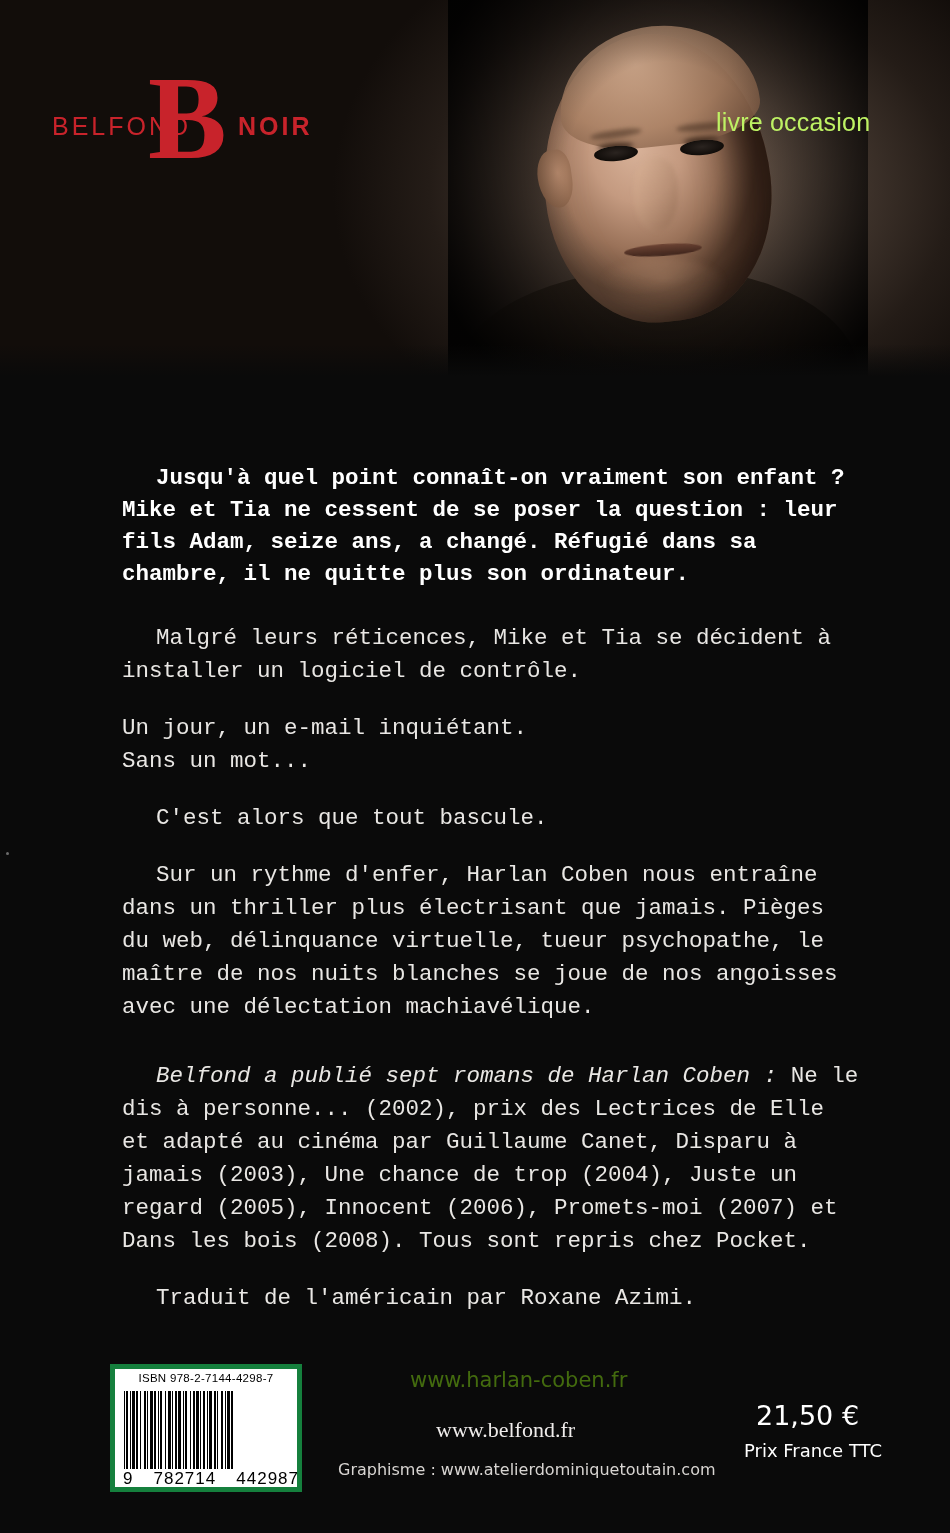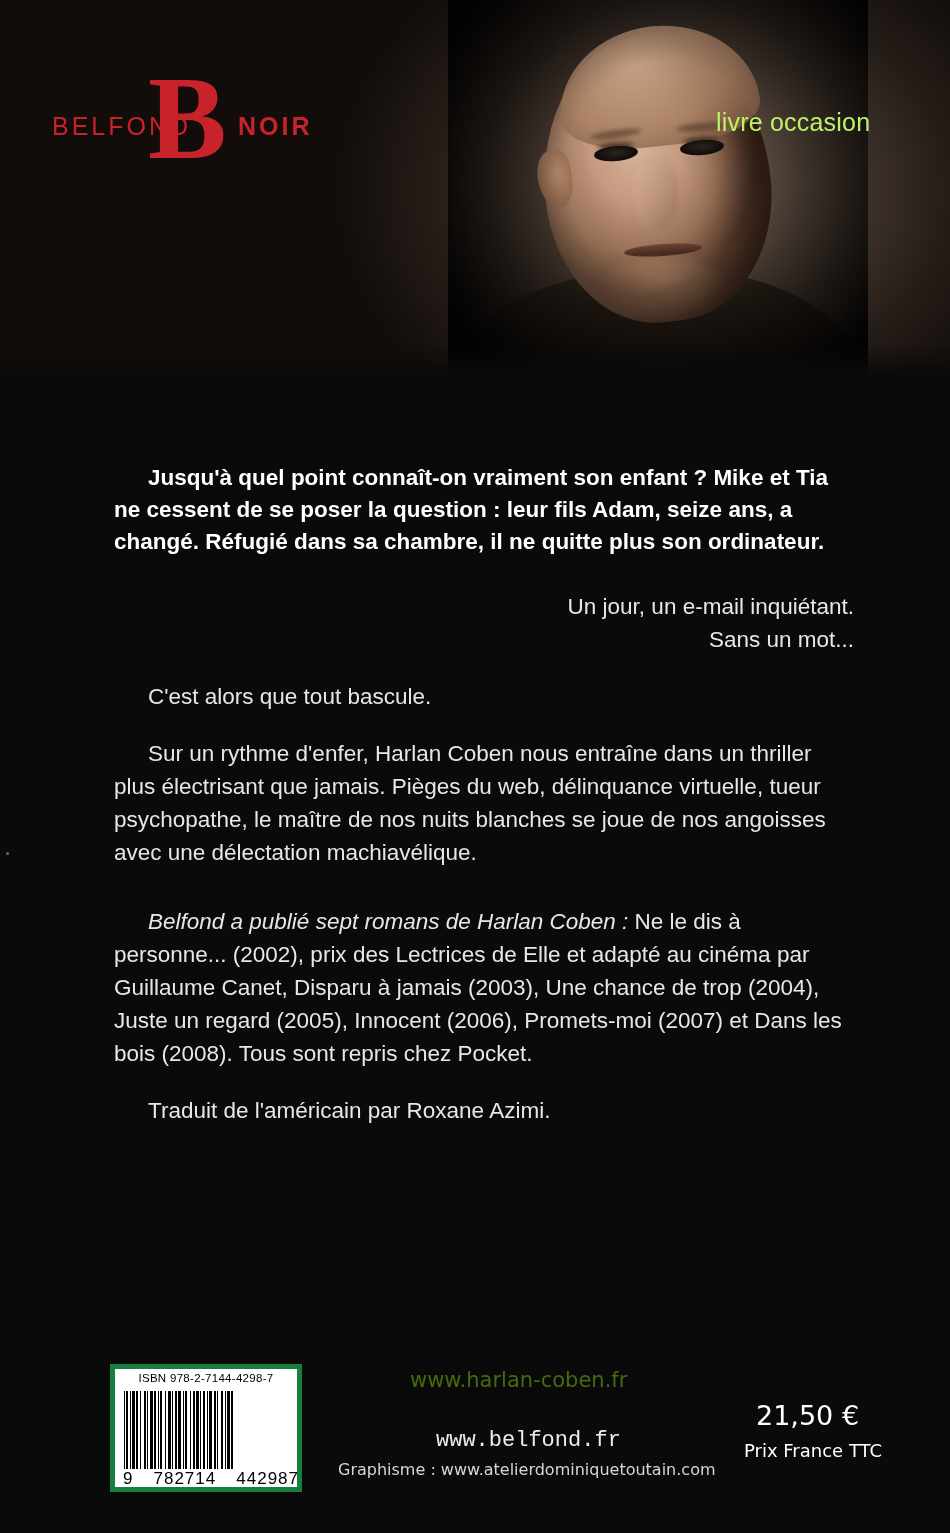--- a/index.html
+++ b/index.html
@@ -166,37 +166,37 @@
     left: 716px; top: 108px;
     color: #bef264;
     font-family: "Liberation Sans", sans-serif;
     font-size: 25px;
     letter-spacing: .2px;
   }
 
   
   .blurb {
     position: absolute;
-    left: 114px; top: 462px;
+    left: 122px; top: 462px;
     width: 740px;
     color: #e9e7e4;
-    font-family: Liberation Sans, sans-serif;
+    font-family: Liberation Mono, monospace;
     font-size: 22.5px;
     line-height: 33px;
   }
   .blurb p { margin: 0 0 24px 0; text-indent: 34px; }
   .blurb p.lead {
     font-weight: bold;
     font-size: 22.5px;
     line-height: 32px;
     color: #ffffff;
     margin-bottom: 32px;
   }
   .blurb p.tight { margin-bottom: 24px; text-indent: 34px; }
-  .blurb p.lines { text-indent: 0; margin-bottom: 24px; text-align: right; }
+  .blurb p.lines { text-indent: 0; margin-bottom: 24px; }
   .blurb .pocket { margin-top: 36px; }
   .blurb i { font-style: italic; }
 
   
   .barcode-box {
     position: absolute;
     left: 110px; top: 1364px;
     width: 192px; height: 128px;
     background: #fff;
     border: 5px solid #15803d;
@@ -242,23 +242,22 @@
     left: 410px; top: 1368px;
     color: #4d7c0f;
     font-family: "DejaVu Sans", sans-serif;
     font-size: 21px;
     opacity: .85;
   }
   .site-belfond {
     position: absolute;
     left: 436px; top: 1417px;
     color: #efeceb;
-    font-family: Liberation Mono, monospace;
+    font-family: Liberation Serif, serif;
     font-size: 22px;
-    margin-top: 11px;
   }
   .graphisme {
     position: absolute;
     left: 338px; top: 1460px;
     color: #d8d5d2;
     font-family: "DejaVu Sans", sans-serif;
     font-size: 16px;
   }
   .price {
     position: absolute;
@@ -310,20 +309,21 @@
     <div class="logo-b">B</div>
     <div class="logo-noir">NOIR</div>
   </div>
 
   <div class="watermark">livre occasion</div>
 
   <div class="edge-dot"></div>
 
   <div class="blurb">
     <p class="lead">Jusqu'à quel point connaît-on vraiment son enfant ? Mike et Tia ne cessent de se poser la question : leur fils Adam, seize ans, a changé. Réfugié dans sa chambre, il ne quitte plus son ordinateur.</p>
+    <p class="tight">Malgré leurs réticences, Mike et Tia se décident à installer un logiciel de contrôle.</p>
     <p class="lines" style="margin-bottom:0">Un jour, un e-mail inquiétant.</p>
     <p class="lines">Sans un mot...</p>
     <p class="tight">C'est alors que tout bascule.</p>
     <p class="tight">Sur un rythme d'enfer, Harlan Coben nous entraîne dans un thriller plus électrisant que jamais. Pièges du web, délinquance virtuelle, tueur psychopathe,  le maître de nos nuits blanches se joue de nos angoisses avec une délectation machiavélique.</p>
     <p class="tight pocket">
       <i>Belfond a publié sept romans de Harlan Coben :</i>
       <span>Ne le dis à personne... (2002), prix des Lectrices de Elle et adapté au cinéma par Guillaume Canet, Disparu à jamais (2003), Une chance de trop (2004), Juste un regard (2005), Innocent (2006), Promets-moi (2007) et Dans les bois (2008). Tous sont repris chez Pocket.</span>
     </p>
     <p class="tight">Traduit de l'américain par Roxane Azimi.</p>
   </div>

